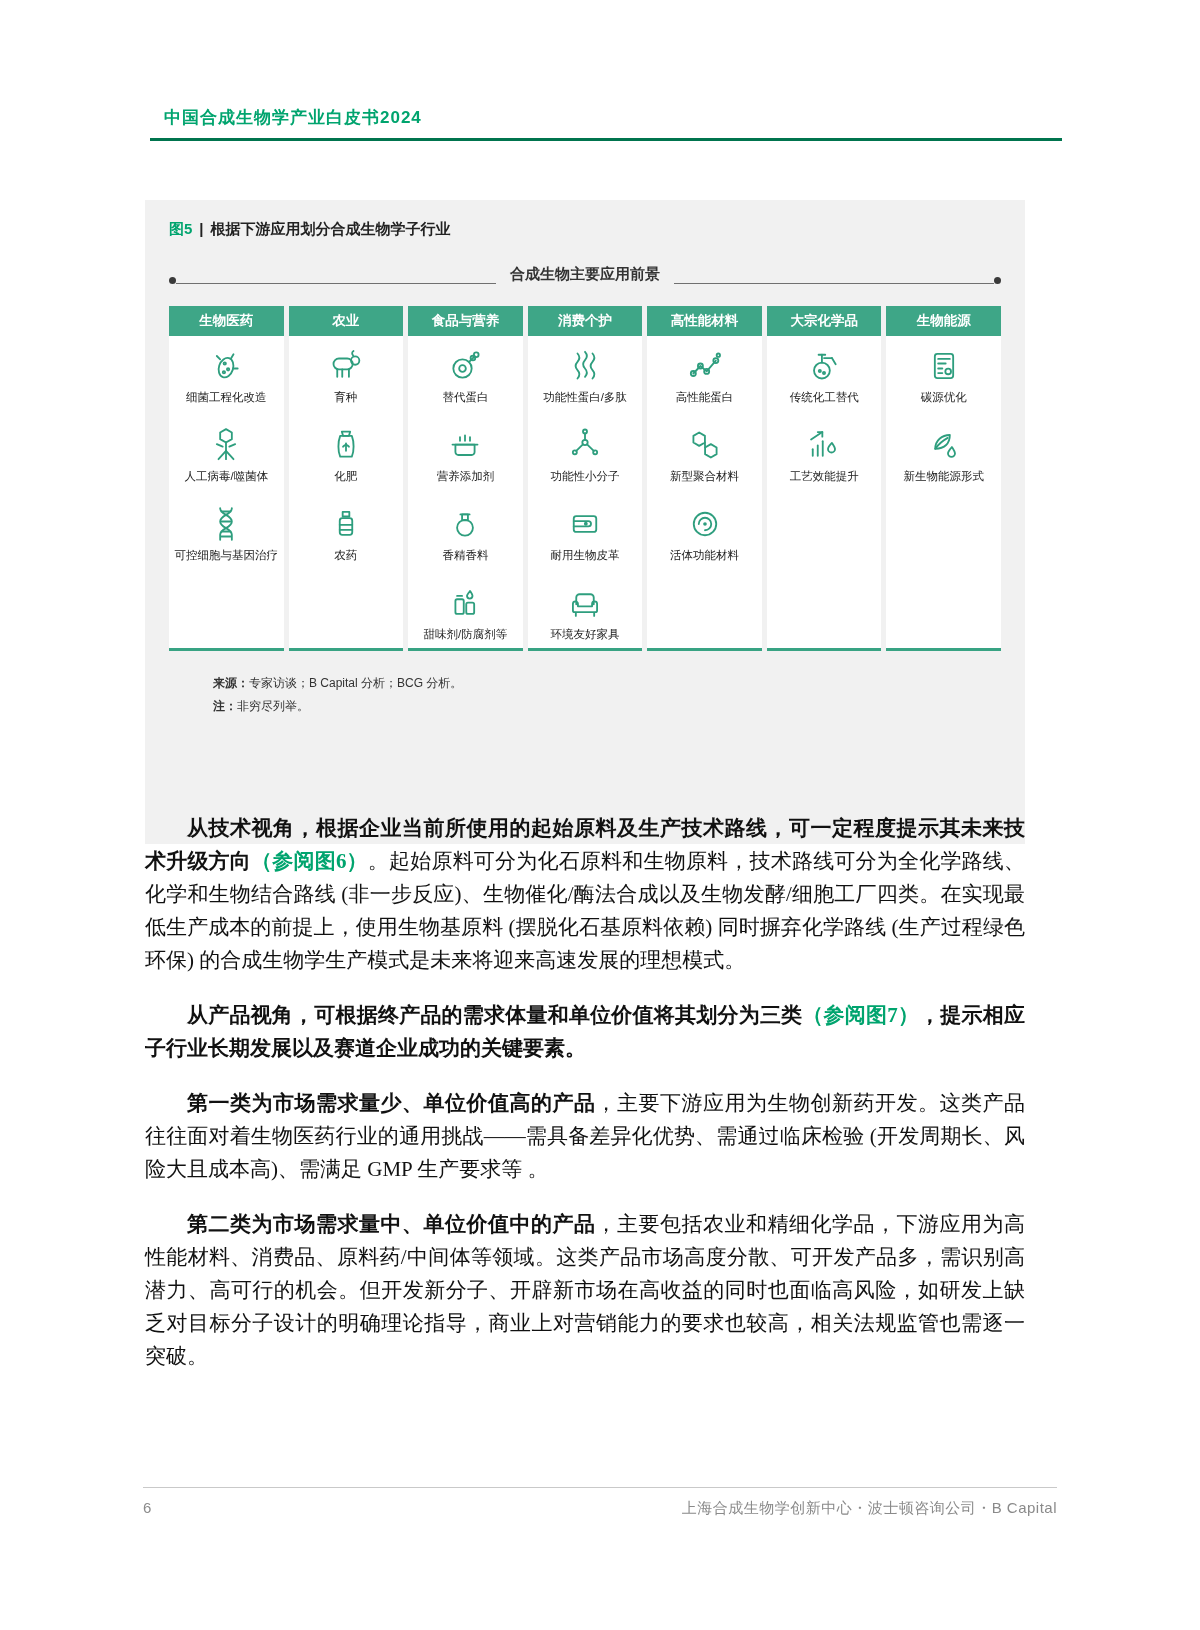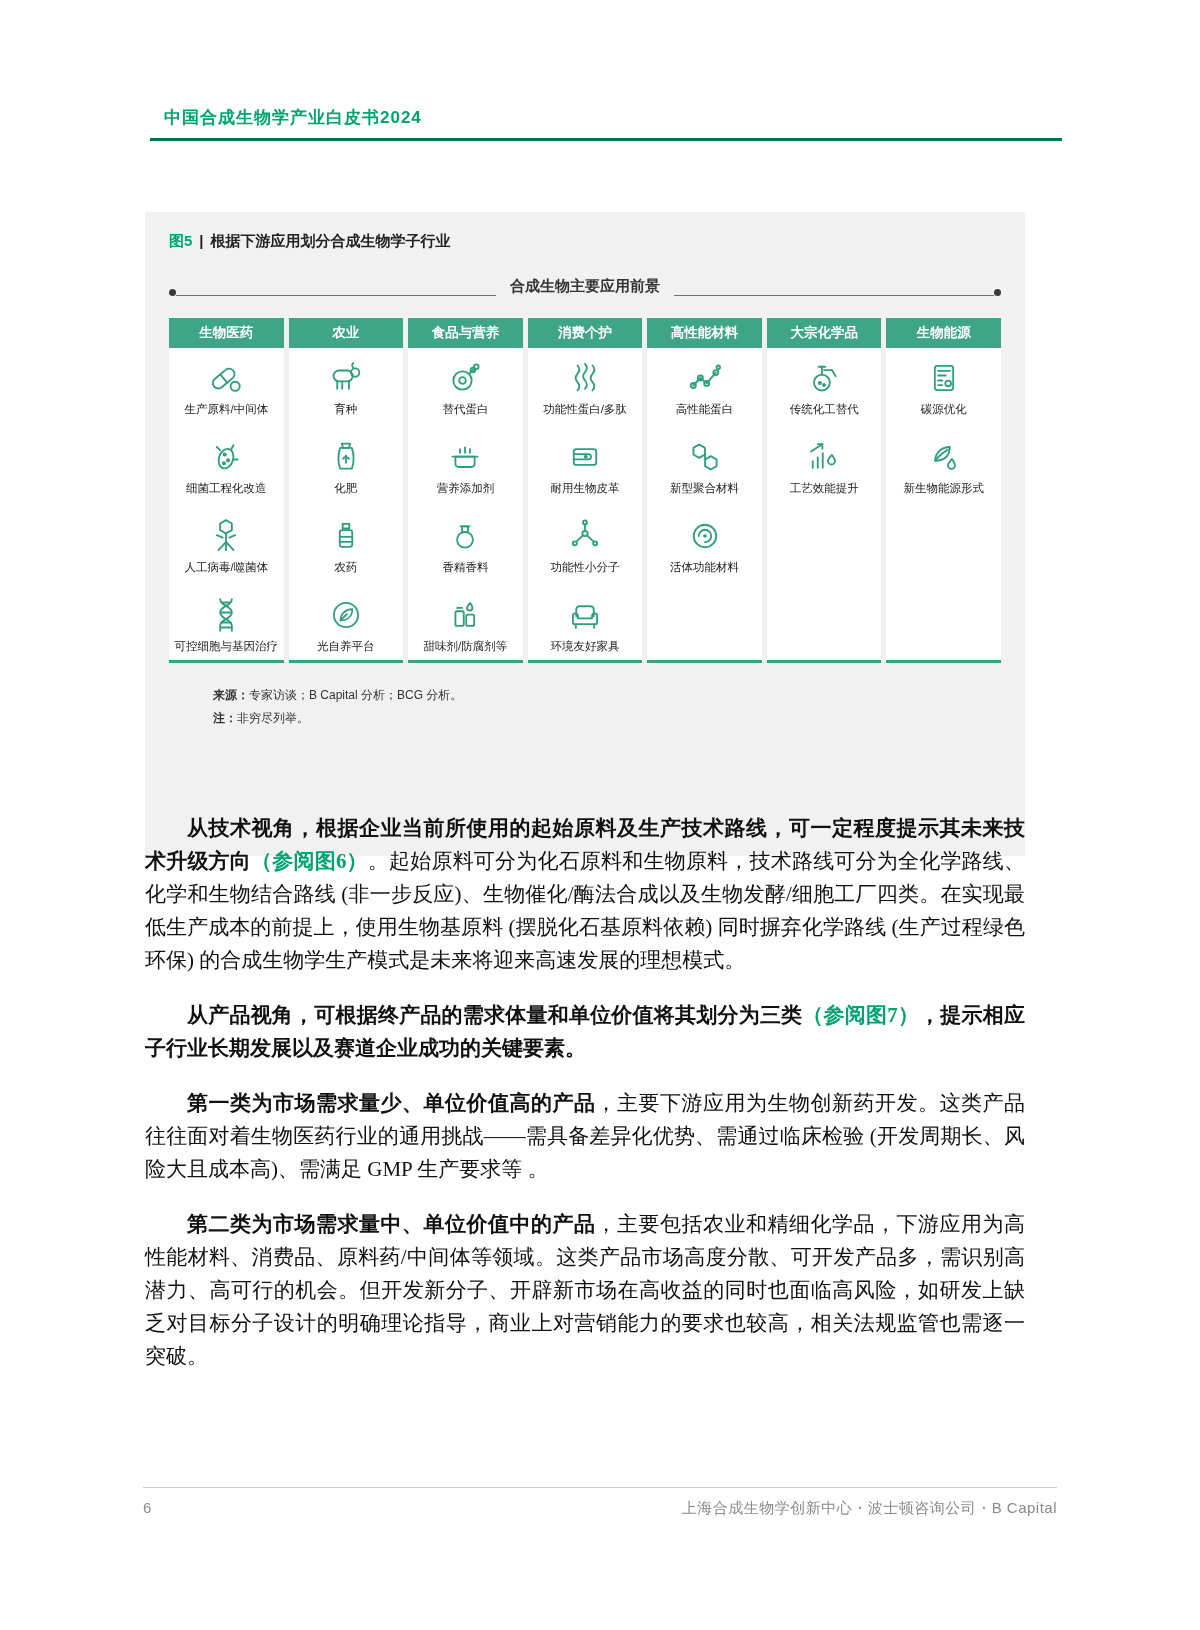--- a/index.html
+++ b/index.html
@@ -6,21 +6,21 @@
   html,body { background:#ffffff; }
   body { width:1200px; height:1630px; font-family:"Liberation Sans", sans-serif; position:relative; }
   .page { position:relative; width:1200px; height:1630px; background:#fff; overflow:hidden; }
 
   
   .doc-header { position:absolute; left:150px; top:106px; width:912px; }
   .doc-header-title { color:#00A46E; font-size:17px; font-weight:bold; letter-spacing:1px; padding-left:14px; padding-bottom:9px; }
   .doc-header-rule { height:3px; background:#00744E; }
 
   
-  .figure-box { position:absolute; left:145px; top:212px; width:880px; height:644px; background:#F1F1F1; padding:20px 24px 16px; }
+  .figure-box { position:absolute; left:145px; top:200px; width:880px; height:644px; background:#F1F1F1; padding:20px 24px 16px; }
   .figure-title { font-size:15px; font-weight:bold; color:#222; margin-bottom:26px; }
   .figure-title .fig-num { color:#00A46E; }
   .figure-title .fig-sep { color:#222; padding:0 7px; }
 
   .diagram-header { display:flex; align-items:flex-end; margin-bottom:22px; }
   .diagram-header .end-dot { width:7px; height:7px; border-radius:50%; background:#3a3a3a; flex:0 0 auto; }
   .diagram-header .rule { flex:1; height:1px; background:#707070; }
   .diagram-title { font-size:15px; font-weight:bold; color:#333; padding:0 14px; white-space:nowrap; }
 
   .columns { display:flex; gap:5px; }
@@ -71,32 +71,20 @@
       <span class="end-dot"></span>
     </div>
 
     <div class="columns">
         <div class="column">
           <div class="column-header">生物医药</div>
           <div class="column-items">
             <div class="item">
               <div class="item-icon">
                 <svg xmlns="http://www.w3.org/2000/svg" viewBox="0 0 48 48" fill="none" stroke="#2E9E7E" stroke-width="2.2" stroke-linecap="round" stroke-linejoin="round">
-                  <g transform="rotate(-40 22 24)">
-                    <rect x="6" y="17.5" width="30" height="13" rx="6.5"></rect>
-                    <line x1="21" y1="17.5" x2="21" y2="30.5"></line>
-                  </g>
-                  <circle cx="35" cy="34" r="5.5"></circle>
-                </svg>
-              </div>
-              <div class="item-label">生产原料/中间体</div>
-            </div>
-            <div class="item">
-              <div class="item-icon">
-                <svg xmlns="http://www.w3.org/2000/svg" viewBox="0 0 48 48" fill="none" stroke="#2E9E7E" stroke-width="2.2" stroke-linecap="round" stroke-linejoin="round">
                   <ellipse cx="24" cy="26" rx="8.5" ry="12" transform="rotate(18 24 26)"></ellipse>
                   <circle cx="22.5" cy="21" r="1.4"></circle>
                   <circle cx="26.5" cy="28" r="1.4"></circle>
                   <circle cx="21.5" cy="31.5" r="1.4"></circle>
                   <line x1="13" y1="12" x2="17" y2="16"></line>
                   <line x1="33" y1="10" x2="30" y2="15"></line>
                   <line x1="38" y1="27" x2="33" y2="27"></line>
                 </svg>
               </div>
               <div class="item-label">细菌工程化改造</div>
@@ -161,30 +149,20 @@
               <div class="item-icon">
                 <svg xmlns="http://www.w3.org/2000/svg" viewBox="0 0 48 48" fill="none" stroke="#2E9E7E" stroke-width="2.2" stroke-linecap="round" stroke-linejoin="round">
                   <rect x="16.5" y="17" width="15" height="20" rx="3"></rect>
                   <rect x="20" y="9.5" width="8" height="5.5"></rect>
                   <line x1="16.5" y1="25" x2="31.5" y2="25"></line>
                   <line x1="16.5" y1="31" x2="31.5" y2="31"></line>
                 </svg>
               </div>
               <div class="item-label">农药</div>
             </div>
-            <div class="item">
-              <div class="item-icon">
-                <svg xmlns="http://www.w3.org/2000/svg" viewBox="0 0 48 48" fill="none" stroke="#2E9E7E" stroke-width="2.2" stroke-linecap="round" stroke-linejoin="round">
-                  <circle cx="24" cy="24" r="14.5"></circle>
-                  <path d="M17.5 30.5 C17.5 22 24.5 17 31.5 17 C31.5 25.5 26 30.5 17.5 30.5 Z"></path>
-                  <path d="M17.5 30.5 L25 23"></path>
-                </svg>
-              </div>
-              <div class="item-label">光自养平台</div>
-            </div>
           </div>
         </div>
         <div class="column">
           <div class="column-header">食品与营养</div>
           <div class="column-items">
             <div class="item">
               <div class="item-icon">
                 <svg xmlns="http://www.w3.org/2000/svg" viewBox="0 0 48 48" fill="none" stroke="#2E9E7E" stroke-width="2.2" stroke-linecap="round" stroke-linejoin="round">
                   <circle cx="21" cy="27" r="11"></circle>
                   <circle cx="21" cy="27" r="4"></circle>
@@ -235,48 +213,48 @@
           <div class="column-items">
             <div class="item">
               <div class="item-icon">
                 <svg xmlns="http://www.w3.org/2000/svg" viewBox="0 0 48 48" fill="none" stroke="#2E9E7E" stroke-width="2.2" stroke-linecap="round" stroke-linejoin="round">
                   <path d="M15 9 q4.5 5 0 10 q-4.5 5 0 10 q4.5 5 0 10"></path>
                   <path d="M24 7 q4.5 5 0 10 q-4.5 5 0 10 q4.5 5 0 10"></path>
                   <path d="M33 9 q4.5 5 0 10 q-4.5 5 0 10 q4.5 5 0 10"></path>
                 </svg>
               </div>
               <div class="item-label">功能性蛋白/多肽</div>
-            </div>
-            <div class="item">
-              <div class="item-icon">
-                <svg xmlns="http://www.w3.org/2000/svg" viewBox="0 0 48 48" fill="none" stroke="#2E9E7E" stroke-width="2.2" stroke-linecap="round" stroke-linejoin="round">
-                  <rect x="10.5" y="14.5" width="27" height="19" rx="3"></rect>
-                  <path d="M10.5 20.5 h17.5 a3.2 3.2 0 0 1 0 6.4 h-17.5"></path>
-                  <circle cx="25" cy="23.7" r="1.2"></circle>
-                </svg>
-              </div>
-              <div class="item-label">耐用生物皮革</div>
             </div>
             <div class="item">
               <div class="item-icon">
                 <svg xmlns="http://www.w3.org/2000/svg" viewBox="0 0 48 48" fill="none" stroke="#2E9E7E" stroke-width="2.2" stroke-linecap="round" stroke-linejoin="round">
                   <circle cx="24" cy="21" r="3.2"></circle>
                   <line x1="24" y1="17.8" x2="24" y2="10"></line>
                   <circle cx="24" cy="7.8" r="2.4"></circle>
                   <line x1="21.5" y1="23.3" x2="13.5" y2="31"></line>
                   <circle cx="11.8" cy="32.8" r="2.4"></circle>
                   <line x1="26.5" y1="23.3" x2="34.5" y2="31"></line>
                   <circle cx="36.2" cy="32.8" r="2.4"></circle>
                 </svg>
               </div>
               <div class="item-label">功能性小分子</div>
             </div>
             <div class="item">
               <div class="item-icon">
                 <svg xmlns="http://www.w3.org/2000/svg" viewBox="0 0 48 48" fill="none" stroke="#2E9E7E" stroke-width="2.2" stroke-linecap="round" stroke-linejoin="round">
+                  <rect x="10.5" y="14.5" width="27" height="19" rx="3"></rect>
+                  <path d="M10.5 20.5 h17.5 a3.2 3.2 0 0 1 0 6.4 h-17.5"></path>
+                  <circle cx="25" cy="23.7" r="1.2"></circle>
+                </svg>
+              </div>
+              <div class="item-label">耐用生物皮革</div>
+            </div>
+            <div class="item">
+              <div class="item-icon">
+                <svg xmlns="http://www.w3.org/2000/svg" viewBox="0 0 48 48" fill="none" stroke="#2E9E7E" stroke-width="2.2" stroke-linecap="round" stroke-linejoin="round">
                   <path d="M13.5 25.5 v-8 a4 4 0 0 1 4 -4 h13 a4 4 0 0 1 4 4 v8"></path>
                   <path d="M9.5 25 a3 3 0 0 1 6 0 v3 h17 v-3 a3 3 0 0 1 6 0 v8 a2 2 0 0 1 -2 2 h-25 a2 2 0 0 1 -2 -2 z"></path>
                   <line x1="13" y1="35.5" x2="13" y2="39.5"></line>
                   <line x1="35" y1="35.5" x2="35" y2="39.5"></line>
                 </svg>
               </div>
               <div class="item-label">环境友好家具</div>
             </div>
           </div>
         </div>

